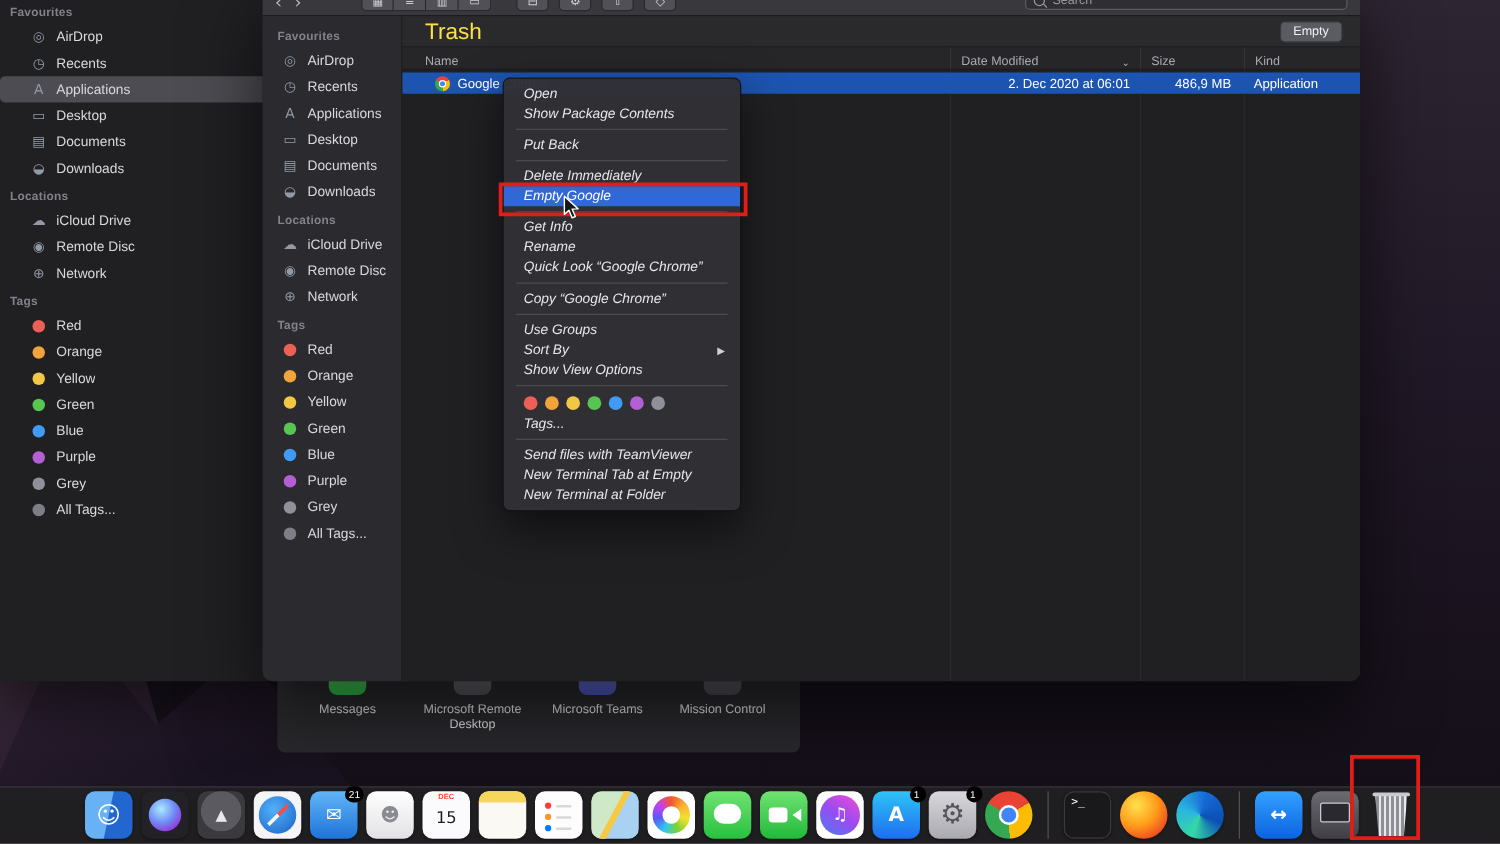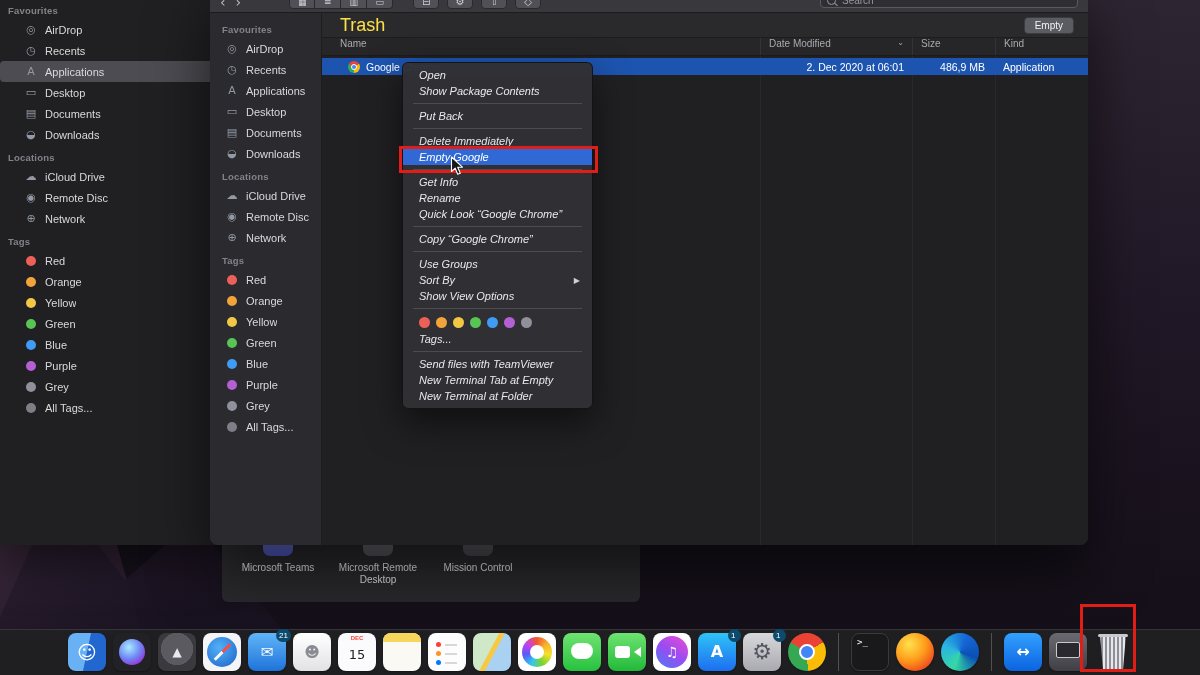--- a/index.html
+++ b/index.html
@@ -64,21 +64,21 @@
   .fg-sidebar{width:112px;background:#2b2b2f;border-right:1px solid #1d1d20;padding-top:4px;box-sizing:border-box;overflow:hidden;}
   .fg-main{flex:1;display:flex;flex-direction:column;background:#222225;min-width:0;}
   .trash-header{height:24px;display:flex;align-items:center;padding:0 14px 0 18px;background:#2a2a2d;
     border-bottom:1px solid #1d1d20;flex:0 0 auto;}
   .trash-title{font-size:18px;color:#fde047;}
   .spacer{flex:1;}
   .empty-btn{font-size:10px;padding:2px 10px;background:#5b5b62;border:1px solid #3a3a3f;border-radius:4px;color:#f2f2f5;
     font-family:inherit;}
   .col-headers{height:17px;display:flex;align-items:center;background:#262629;border-bottom:1px solid #1b1b1e;
     font-size:10px;color:#a9a9b0;flex:0 0 auto;}
-  .col{display:flex;align-items:flex-start;height:100%;box-sizing:border-box;}
+  .col{display:flex;align-items:flex-end;height:100%;box-sizing:border-box;}
   .col-name{width:438px;padding-left:18px;}
   .col-date{width:152px;padding-left:8px;border-left:1px solid #333338;}
   .col-size{width:83px;padding-left:8px;border-left:1px solid #333338;}
   .col-kind{flex:1;padding-left:8px;border-left:1px solid #333338;}
   .sort-ind{margin-left:auto;margin-right:8px;font-size:8px;color:#a9a9b0;font-family:"DejaVu Sans",sans-serif;}
   .rows{flex:1;position:relative;background:#202023;}
   .vline{position:absolute;top:0;bottom:0;width:1px;background:#29292d;}
   .vl-1{left:438px;}.vl-2{left:590px;}.vl-3{left:673px;}
   .file-row{position:absolute;left:0;right:0;top:2px;height:17px;display:flex;align-items:center;font-size:10.5px;color:#fff;}
   .file-row.selected{background:#1d54b0;}
@@ -109,21 +109,21 @@
 
   
   .dock{position:absolute;left:0;right:0;bottom:0;height:46px;background:rgba(32,32,35,.93);
     border-top:1px solid rgba(120,120,128,.25);z-index:4;display:flex;align-items:flex-end;justify-content:center;padding-bottom:4px;box-sizing:border-box;}
   .dock-inner{display:flex;align-items:flex-end;gap:7px;}
   .dock-item{position:relative;width:38px;height:38px;flex:0 0 auto;}
   .dock-sep{width:1px;height:38px;background:rgba(255,255,255,.22);margin:0 5px;flex:0 0 auto;}
   .dock-ic{position:absolute;inset:0;border-radius:8px;display:flex;align-items:center;justify-content:center;
     overflow:hidden;box-shadow:0 1px 2px rgba(0,0,0,.35);}
   .dock-ic .glyph{position:relative;z-index:2;color:#fff;font-size:16px;line-height:1;font-family:"DejaVu Sans",sans-serif;}
-  .badge{position:absolute;top:-4px;right:-5px;min-width:13px;height:13px;padding:0 3px;border-radius:7px;background:#0c4a6e;
+  .badge{position:absolute;top:-4px;right:-5px;min-width:13px;height:13px;padding:0 3px;border-radius:7px;background:#000000;
     color:#fff;font-size:8px;line-height:13px;box-sizing:border-box;z-index:3;}
   .cal-strip{position:absolute;top:2px;left:0;right:0;font-size:6px;color:#ff453a;text-align:center;font-weight:700;z-index:2;}
 
   .ic-finder{background:linear-gradient(102deg,#69b1f5 0 49%,#2167cf 51%);} .ic-finder .glyph{font-size:19px;}
   .ic-siri{background:#222226;}
   .ic-siri::after{content:"";position:absolute;inset:6px;border-radius:50%;
     background:radial-gradient(circle at 38% 32%,#a8ecff,#6f86f5 48%,#9438d8 78%,#432a94);}
   .ic-launchpad{background:radial-gradient(circle at 50% 42%,#5a5a60 0 55%,#3a3a3e 56%);}
   .ic-launchpad .glyph{font-size:12px;color:#e8e8ee;}
   .ic-safari{background:#f5f5f7;}
@@ -252,26 +252,30 @@
         </div>
         <div class="sb-item">
           <span class="sb-dot all-dot"></span>
           <span class="sb-txt">All Tags...</span>
         </div>
       </div>
   </div>
 
   <div class="bapps" id="bapps">
       <div class="bapp">
-        <span class="bapp-ic bic-microsoft-teams"></span>
-        <div class="bapp-label">Microsoft Teams</div>
+        <span class="bapp-ic bic-messages"></span>
+        <div class="bapp-label">Messages</div>
       </div>
       <div class="bapp">
         <span class="bapp-ic bic-microsoft-remote-desktop"></span>
         <div class="bapp-label">Microsoft Remote Desktop</div>
+      </div>
+      <div class="bapp">
+        <span class="bapp-ic bic-microsoft-teams"></span>
+        <div class="bapp-label">Microsoft Teams</div>
       </div>
       <div class="bapp">
         <span class="bapp-ic bic-mission-control"></span>
         <div class="bapp-label">Mission Control</div>
       </div>
     </div>
 
   <div class="fg-window">
     <div class="fg-toolbar">
       <div class="tb-nav" id="tb-nav">

